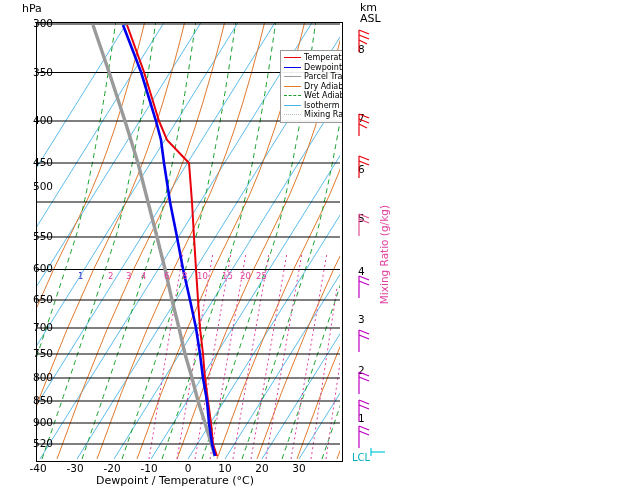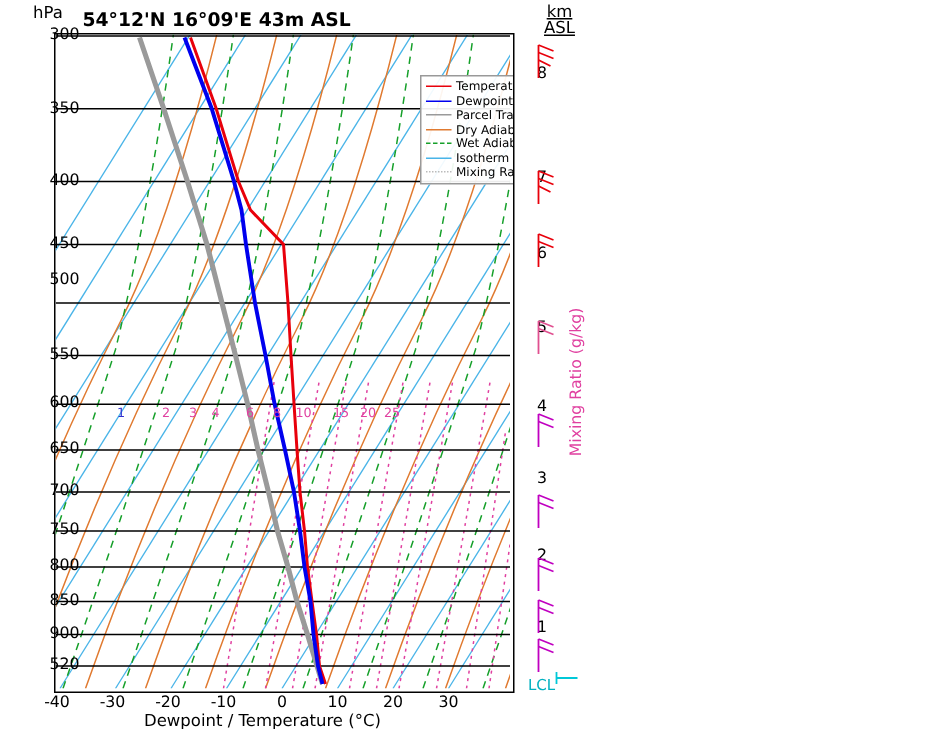--- a/index.html
+++ b/index.html
@@ -4,21 +4,21 @@
 <style>
   html,body{margin:0;padding:0;}
   body{width:629px;height:486px;background:#ffffff;font-family:"DejaVu Sans",sans-serif;overflow:hidden;}
   #root{position:relative;width:629px;height:486px;}
   .abs{position:absolute;}
 
   
   #sounding{left:0;top:0;width:396px;height:443px;}
   #hpa-label{left:22px;top:2px;font-size:11px;color:#000;}
   #station-title{left:55px;top:5px;font-size:12.5px;color:#000;font-weight:bold;letter-spacing:0px;}
-  #km-label{left:360px;top:2px;font-size:11px;color:#000;text-align:center;width:26px;line-height:11px;text-decoration:underline;}
+  #km-label{left:360px;top:2px;font-size:11px;color:#000;width:26px;line-height:11px;}
 
   #plot{left:36px;top:22px;width:305px;height:438px;border:1px solid #000;background:#fff;overflow:hidden;}
   #plot svg{display:block;}
 
   .ylab{position:absolute;right:343px;font-size:10.5px;color:#000;text-align:right;width:26px;}
   .xlab{position:absolute;top:462px;font-size:10.5px;color:#000;text-align:center;width:30px;}
   #xaxis-title{left:96px;top:474px;font-size:11px;color:#000;}
   .kmlab{position:absolute;left:358px;font-size:10.5px;color:#000;}
   #lcl-label{left:352px;top:452px;font-size:10px;color:#00b0c0;}
   #mixratio-title{left:378px;top:205px;font-size:10.5px;color:#e040a0;writing-mode:vertical-rl;transform:rotate(180deg);}
@@ -32,21 +32,20 @@
   #right{left:396px;top:0;width:233px;height:486px;}
 </style>
 </head>
 <body>
 
 <div id="root">
 
   <div class="abs" id="sounding">
 
     <div class="abs" id="hpa-label">hPa</div>
-    <div class="abs" id="station-title">54°12'N 16°09'E 43m ASL</div>
     <div class="abs" id="km-label">
       <span>km</span><br>
       <span>ASL</span>
     </div>
 
     <div class="abs" id="plot">
       <svg width="303" height="436" viewBox="0 0 303 436">
         <defs>
           <clipPath id="clipbox">
               <rect x="0" y="0" width="303" height="436"></rect>

